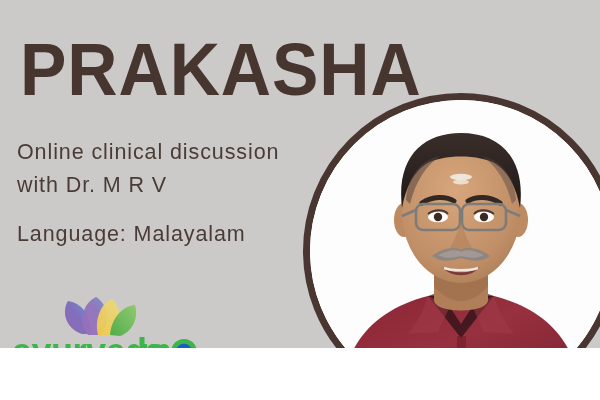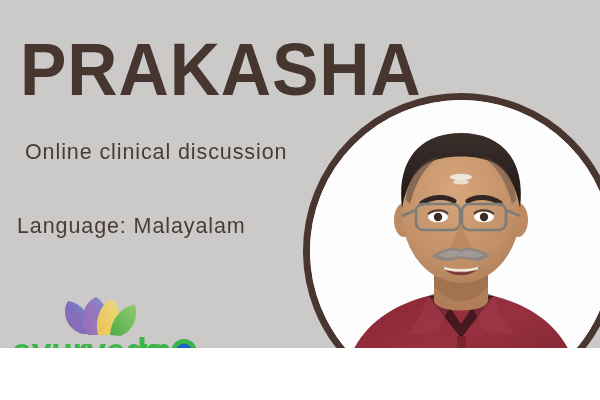--- a/index.html
+++ b/index.html
@@ -29,35 +29,35 @@
     letter-spacing: 1px;
     color: #473630;
     transform: scaleX(0.94);
     transform-origin: left top;
     white-space: nowrap;
   }
 
   
   .subtitle {
     position: absolute;
-    left: 25px;
+    left: 17px;
     top: 136px;
     width: 330px;
     color: #4a3b37;
     font-size: 21.5px;
     line-height: 33px;
     letter-spacing: 0.9px;
     font-weight: 300;
   }
   .subtitle .line { display: block; white-space: nowrap; }
 
   .language {
     position: absolute;
     left: 17px;
-    top: 212px;
+    top: 220px;
     color: #4a3b37;
     font-size: 21.5px;
     line-height: 28px;
     letter-spacing: 0.9px;
     font-weight: 300;
     white-space: nowrap;
   }
 
   
   .brand {
@@ -93,20 +93,21 @@
 </style>
 </head>
 <body>
 
 <div id="poster">
 
   <div class="title">PRAKASHA</div>
 
   <div class="subtitle">
     <span class="line">Online clinical discussion</span>
+    <span class="line">with Dr. M R V</span>
   </div>
 
   <div class="language">Language: Malayalam</div>
 
   <div class="brand">
     <svg width="190" height="82" viewBox="0 0 190 82" xmlns="http://www.w3.org/2000/svg">
       <defs>
         <linearGradient id="petalA" x1="0" y1="1" x2="1" y2="0">
           <stop offset="0%" stop-color="#8e63b0"></stop>
           <stop offset="55%" stop-color="#7d6bbd"></stop>

